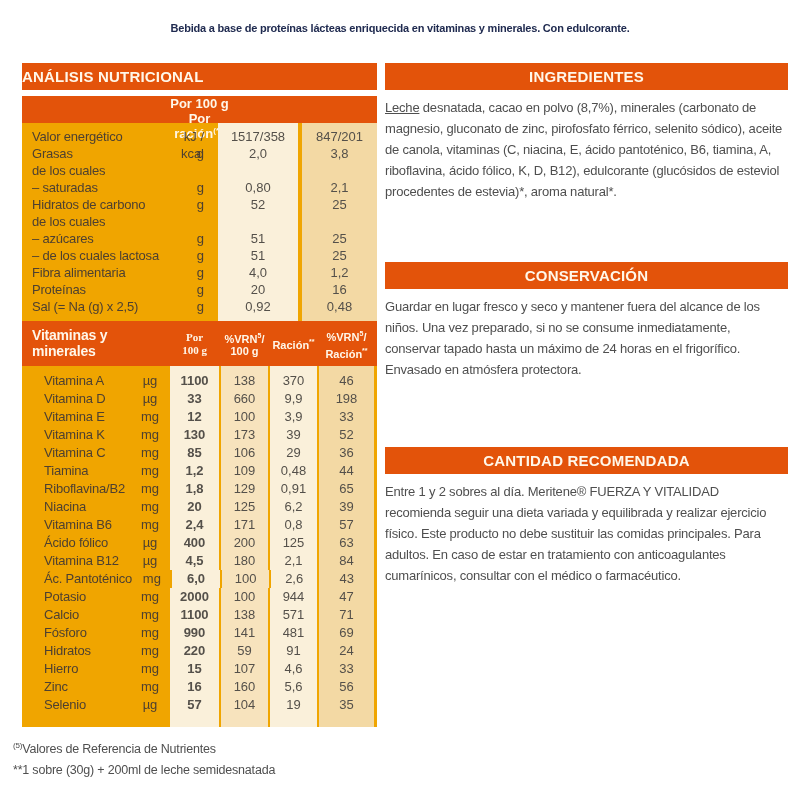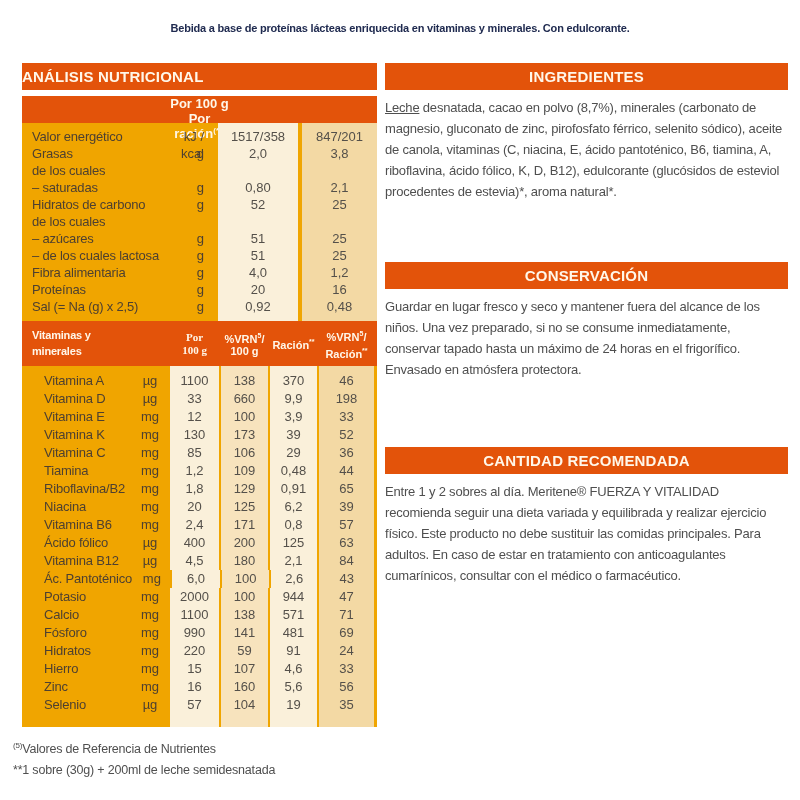--- a/index.html
+++ b/index.html
@@ -42,36 +42,36 @@
   .nrow.spacer-top{height:5px;}
   .nrow.spacer-bottom{height:6px;}
   .nlabel{flex:1;padding-left:10px;color:var(--c-label);letter-spacing:-0.2px;
     white-space:nowrap;overflow:hidden;}
   .nunit{width:58px;text-align:right;padding-right:14px;color:var(--c-label);}
   .ncell{width:80px;text-align:center;background:var(--c-cream);color:var(--c-num);}
   .ngap{width:4px;}
   .ncell.serving{width:75px;background:var(--c-tan);}
 
   .vit-bar{background:var(--c-hdr);height:45px;display:flex;color:var(--c-baron);}
-  .vit-bar .vtitle{flex:1;padding-left:10px;font-weight:bold;font-size:11px;
+  .vit-bar .vtitle{flex:1;padding-left:10px;font-weight:bold;font-size:14px;
     line-height:16px;padding-top:6px;letter-spacing:-0.2px;}
   .vhcell{font-weight:bold;font-size:11px;line-height:13px;text-align:center;
     display:flex;flex-direction:column;justify-content:center;}
   .vhcell sup{font-size:7px;}
   .vh1{width:49px;font-family:Liberation Serif, serif;} .vh2{width:47px;margin-left:2px;} .vh3{width:47px;margin-left:2px;}
   .vh4{width:55px;margin-left:2px;margin-right:3px;}
 
   .vit-table{background:var(--c-gold);}
   .vrow{display:flex;height:18px;line-height:18px;font-size:13px;margin-left:12px;}
   .vrow.spacer-top{height:6px;}
   .vrow.spacer-bottom{height:13px;}
   .vlabel{flex:1;padding-left:10px;color:var(--c-label);letter-spacing:-0.2px;white-space:nowrap;}
   .vunit{width:40px;text-align:center;color:var(--c-label);}
   .vcell{text-align:center;color:var(--c-num);}
-  .vc1{width:49px;background:var(--c-cream);}
+  .vc1{width:49px;background:var(--c-cream);font-weight:bold;}
   .vc2{width:47px;margin-left:2px;background:var(--c-tanlight);}
   .vc3{width:47px;margin-left:2px;background:var(--c-cream);}
   .vc4{width:55px;margin-left:2px;margin-right:3px;background:var(--c-tan);}
 
   .footnotes{margin-top:9px;margin-left:-9px;font-size:12.5px;color:var(--c-body);
     line-height:20.5px;letter-spacing:-0.2px;}
   .footnotes sup{font-size:8px;}
 
   
   .right-panel{position:absolute;left:385px;top:63px;width:403px;height:560px;}

